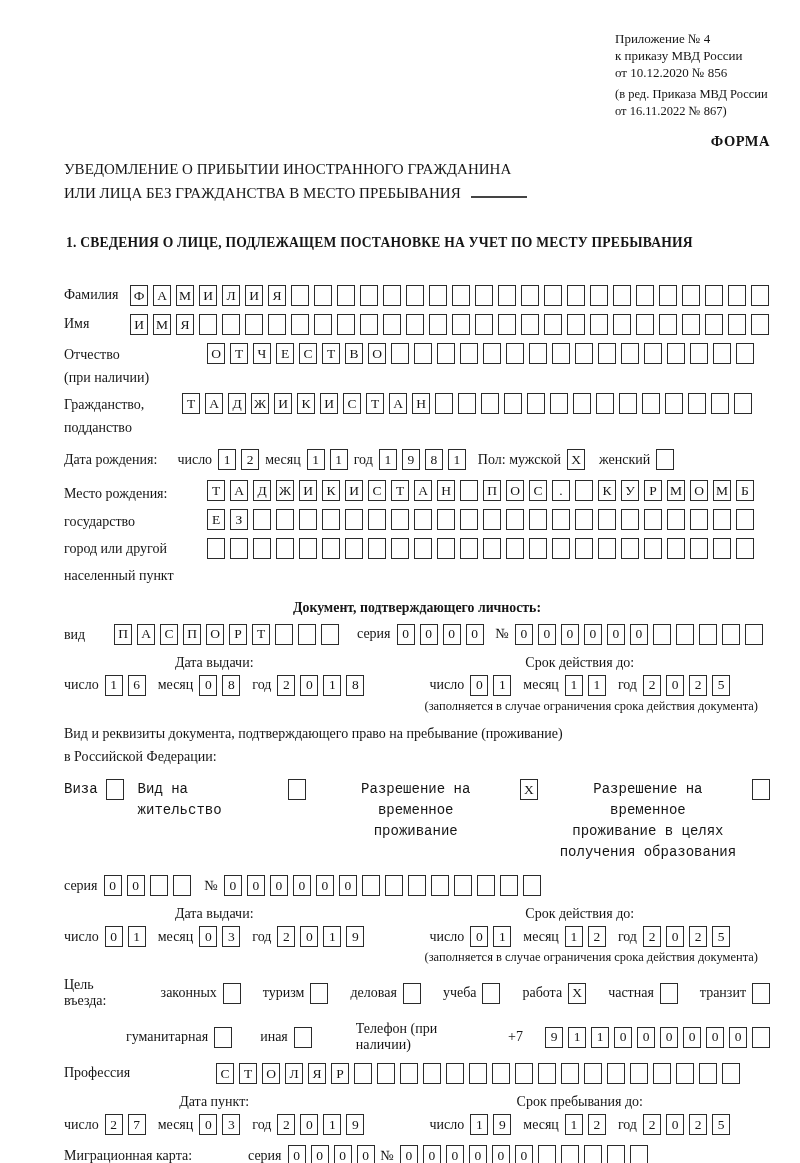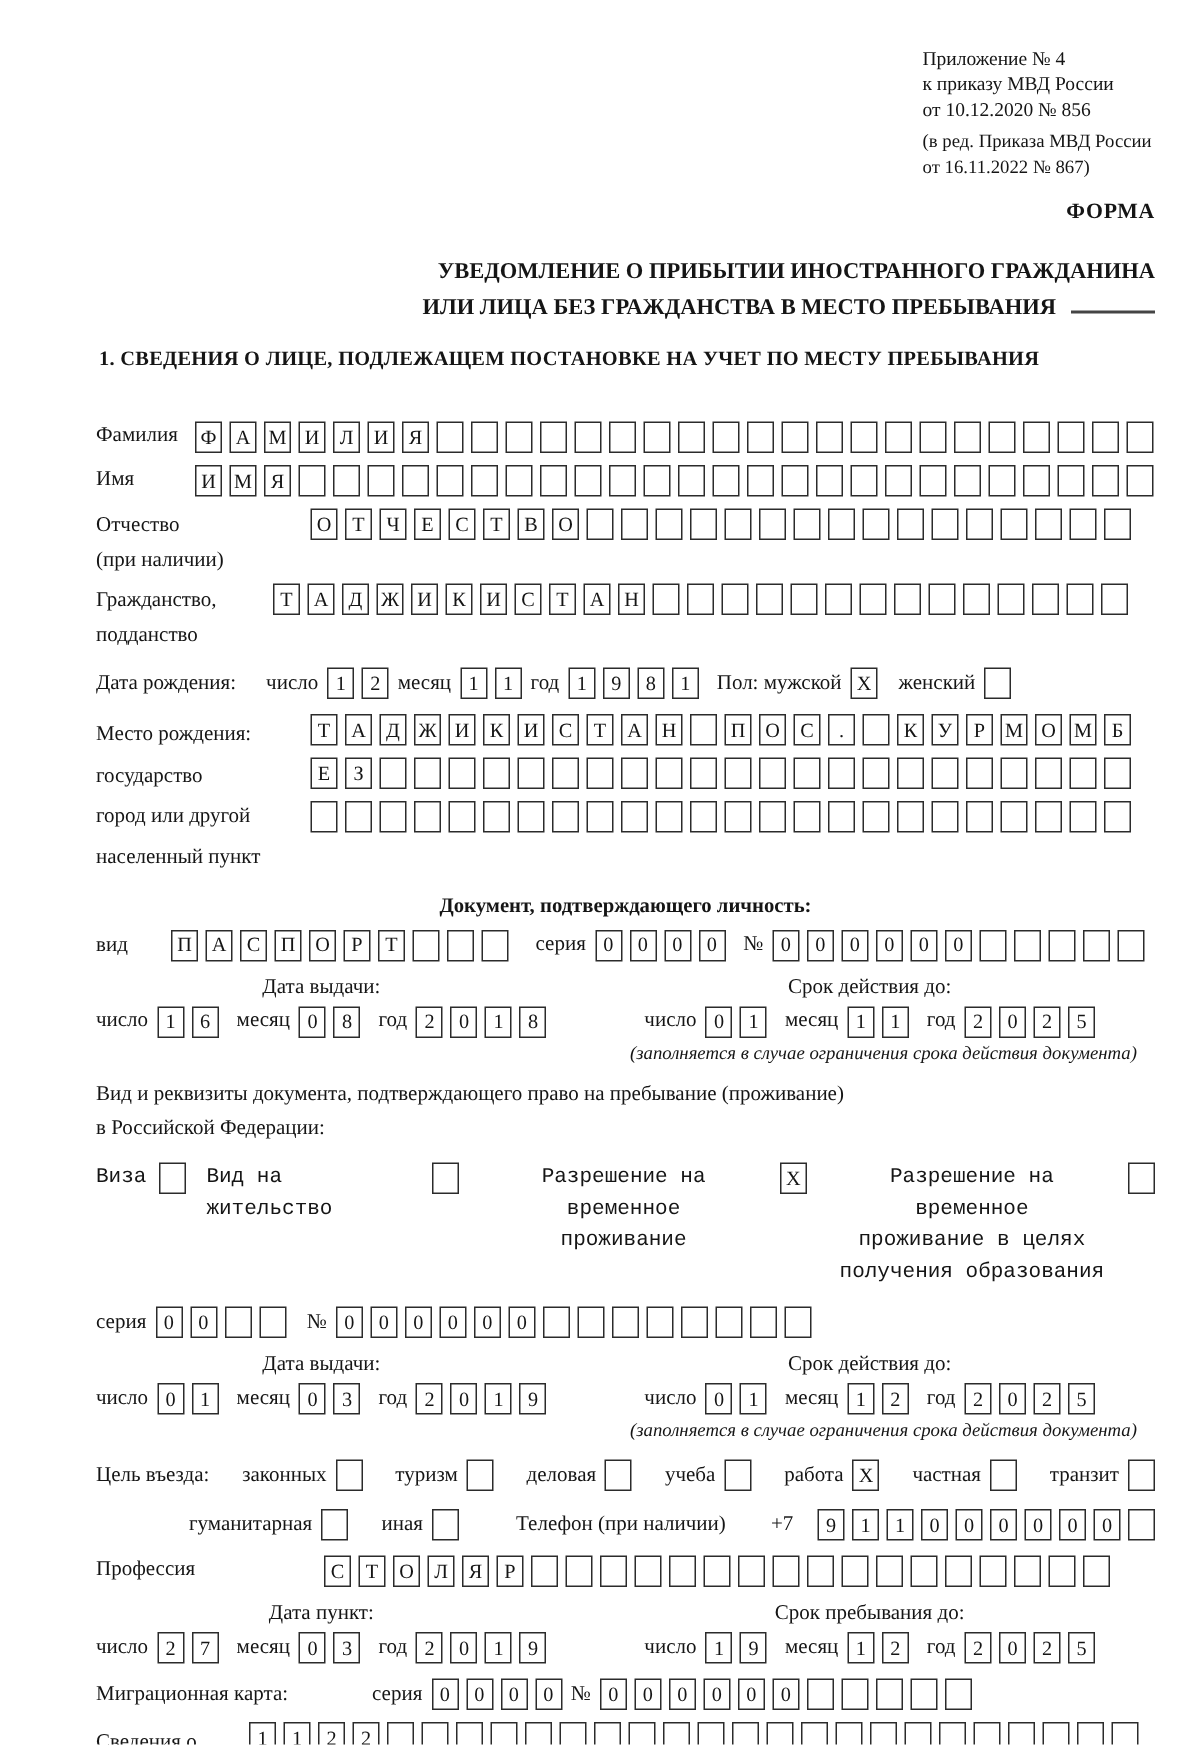--- a/index.html
+++ b/index.html
@@ -10,23 +10,23 @@
     color: #151515; font-size: 14px;
   }
   .page { padding: 30px 30px 24px 64px; width: 800px; height: 1163px; position: relative; }
 
   
   .annex { margin-left: 551px; font-size: 13px; line-height: 1.32; }
   .annex .edition { margin-top: 5px; font-size: 12.5px; }
   .forma { text-align: right; font-weight: bold; font-size: 14.5px; margin-top: 14px; letter-spacing: .5px; }
 
   
-  .title { text-align: right; font-weight: bold; font-size: 15px; margin-top: 20px; line-height: 1.55; }
+  .title { text-align: left; font-weight: normal; font-size: 15px; margin-top: 8px; line-height: 1.55; }
   .blank-line { display: inline-block; width: 56px; border-bottom: 2px solid #444; margin-left: 10px; vertical-align: baseline; }
-  .sect { font-weight: bold; font-size: 13.6px; margin-top: 14px; margin-left: 2px; letter-spacing: .2px; }
+  .sect { font-weight: bold; font-size: 13.6px; margin-top: 30px; margin-left: 2px; letter-spacing: .2px; }
 
   
   .frow { display: flex; align-items: flex-start; margin-top: 8px; }
   .lbl { flex: 0 0 auto; padding-top: 2px; }
   .lbl2 { display: flex; flex-direction: column; line-height: 1.65; flex: 0 0 auto; }
   .w66  { width: 66px; } .w118 { width: 118px; }
   .w143 { width: 143px; } .w41  { width: 44px; }  .w152 { width: 152px; }
   .w100 { width: 102px; } .w150 { width: 152px; }
   .cells { display: flex; gap: 5px; flex: 0 0 auto; }
   .cell {
@@ -39,30 +39,30 @@
 
   
   .inl { display: flex; align-items: center; gap: 6px; flex-wrap: nowrap; }
   .inl .gap { width: 8px; }
 
   
   .dpair { display: flex; justify-content: space-between; padding-right: 40px; margin-top: 10px; }
   .dgroup .dg-title { text-align: center; margin-bottom: 4px; }
   .drow { display: flex; align-items: center; gap: 6px; }
   .dlbl { margin-left: 6px; }
-  .note-r { text-align: right; font-size: 12.5px; margin-top: 3px; padding-right: 12px; font-style: italic; }
+  .note-r { text-align: right; font-size: 12.5px; margin-top: 3px; padding-right: 12px; }
 
   
   .res-opts { display: flex; align-items: flex-start; margin-top: 10px; gap: 14px; }
   .res-opt { display: flex; align-items: flex-start; gap: 8px; }
   .res-opt-label { text-align: center; line-height: 1.5; font-family: Liberation Mono, monospace; }
   .res-opt-label.left { text-align: left; }
 
   
-  .purpose-row { display: flex; align-items: center; gap: 10px; margin-top: 12px; flex-wrap: nowrap; justify-content: space-between; }
+  .purpose-row { display: flex; align-items: center; gap: 22px; margin-top: 12px; flex-wrap: nowrap; }
   .opt { display: flex; align-items: center; gap: 6px; }
 
   .heading-c { text-align: center; font-weight: bold; font-size: 13.8px; margin-top: 10px; }
   .plain { margin-top: 8px; line-height: 1.7; }
 </style>
 </head>
 <body>
 
 <div class="page">
 

